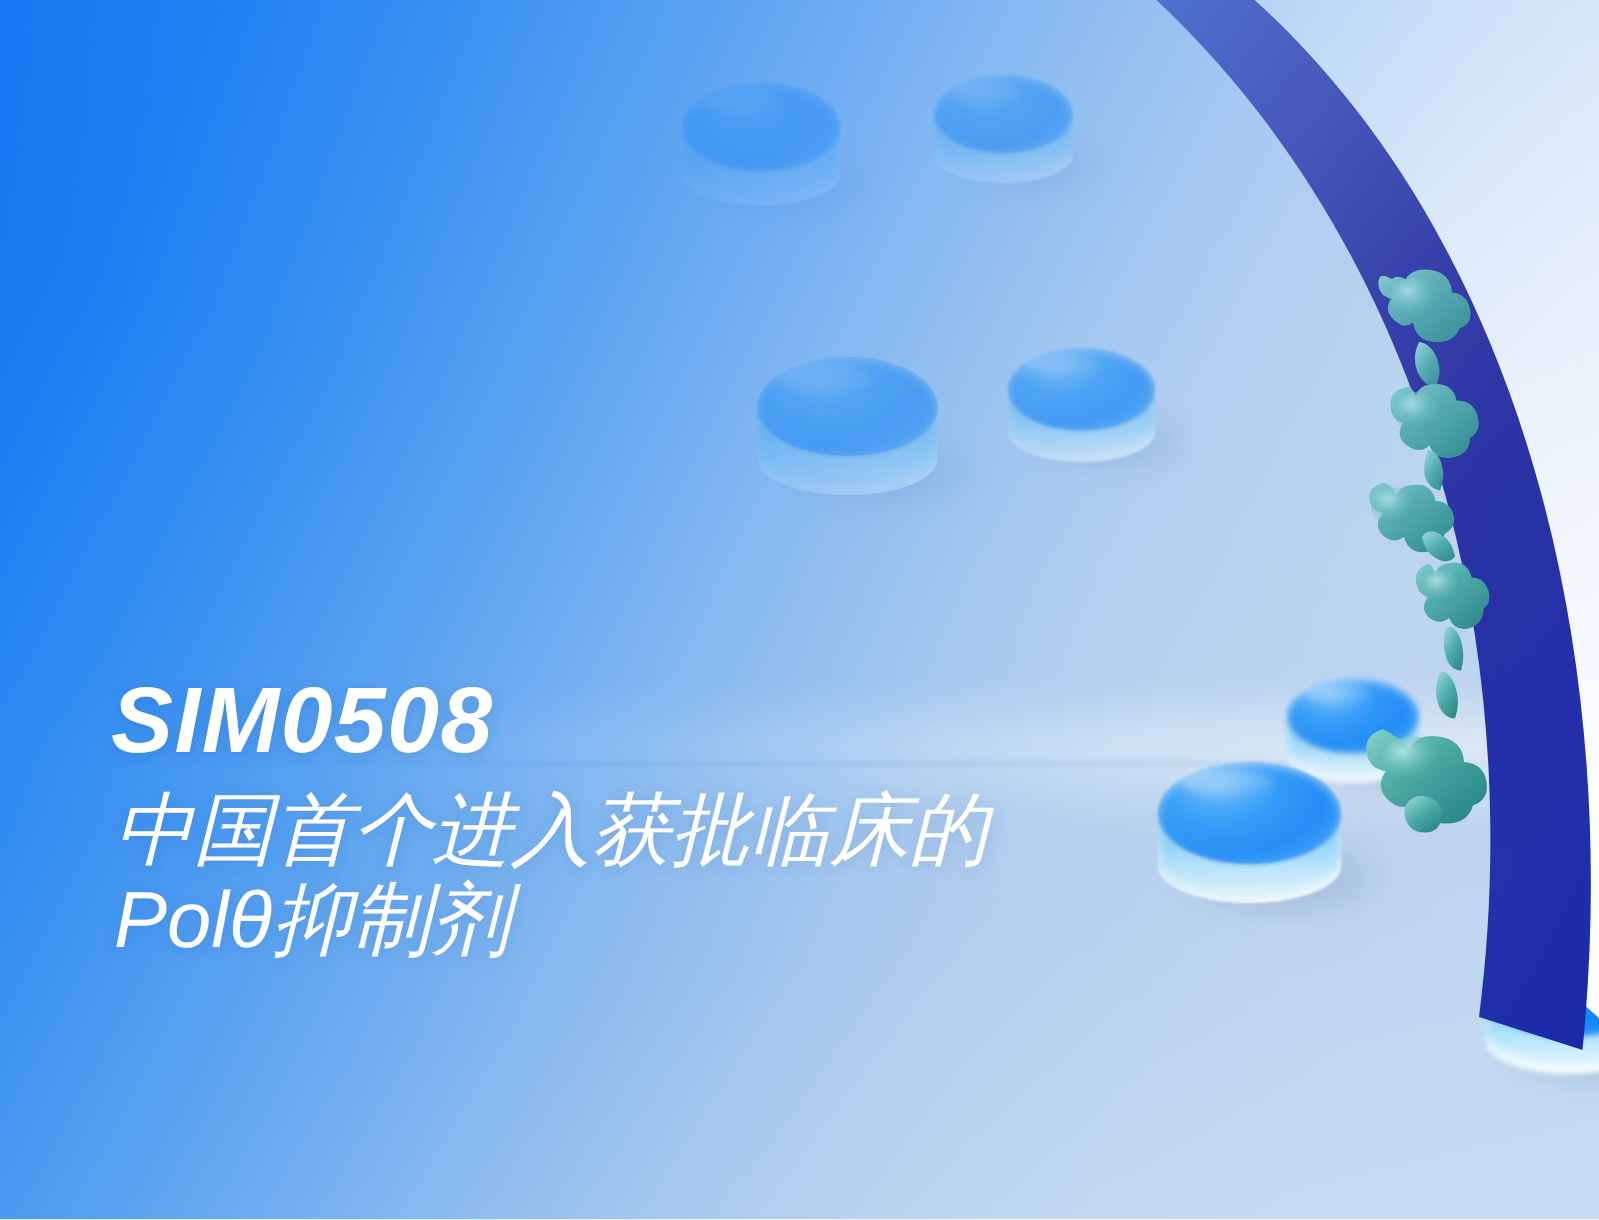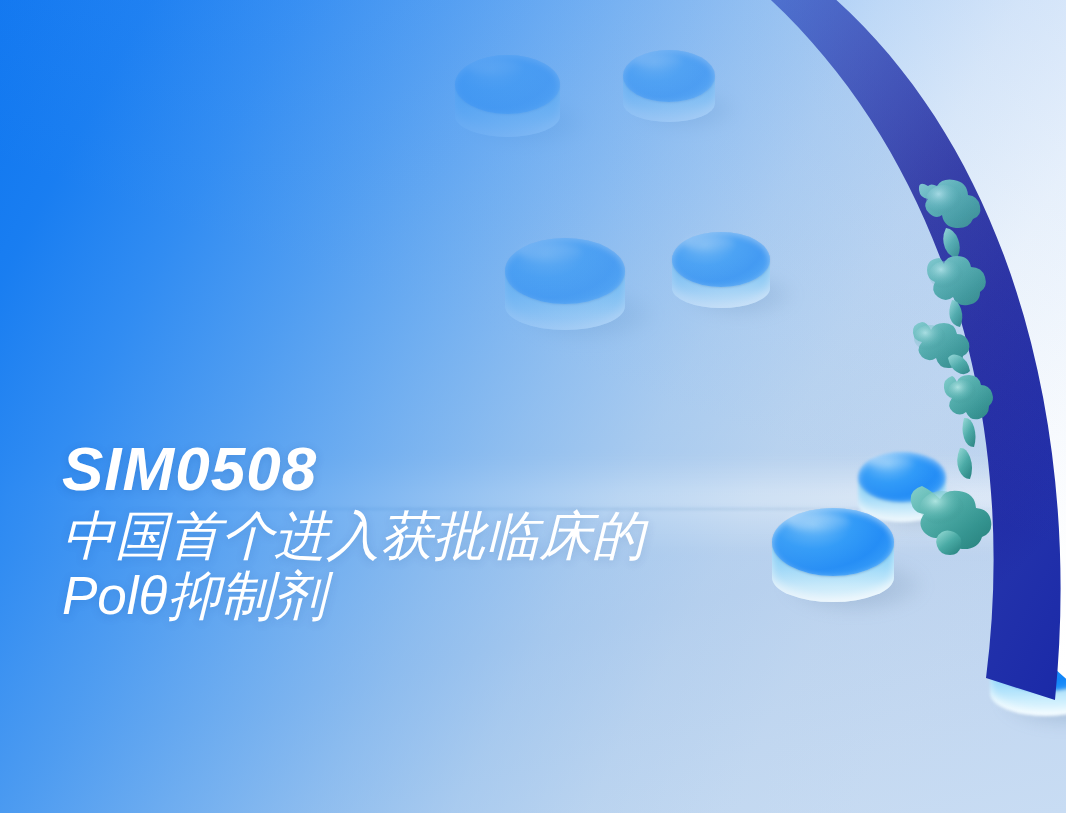--- a/index.html
+++ b/index.html
@@ -94,32 +94,32 @@
   }
 
   
   .headline-block{
     position:absolute;
     left:62px;
     top:437px;
     width:820px;
   }
   .headline{
-    margin:0;
+    margin:12px;
     color:#ffffff;
     font-family:"Liberation Sans","DejaVu Sans",sans-serif;
     font-weight:bold;
     font-style:italic;
     font-size:62px;
     line-height:1.02;
     letter-spacing:1px;
     text-shadow:0 2px 10px rgba(10,60,140,.18);
   }
   .subline{
-    margin:6px 0 0 0;
+    margin:6px 0 0 14px;
     color:#ffffff;
     font-family:"Liberation Sans","DejaVu Sans",sans-serif;
     font-weight:500;
     font-style:italic;
     font-size:53px;
     line-height:1.12;
     letter-spacing:0px;
     text-shadow:0 2px 10px rgba(10,60,140,.16);
     white-space:pre-line;
   }

